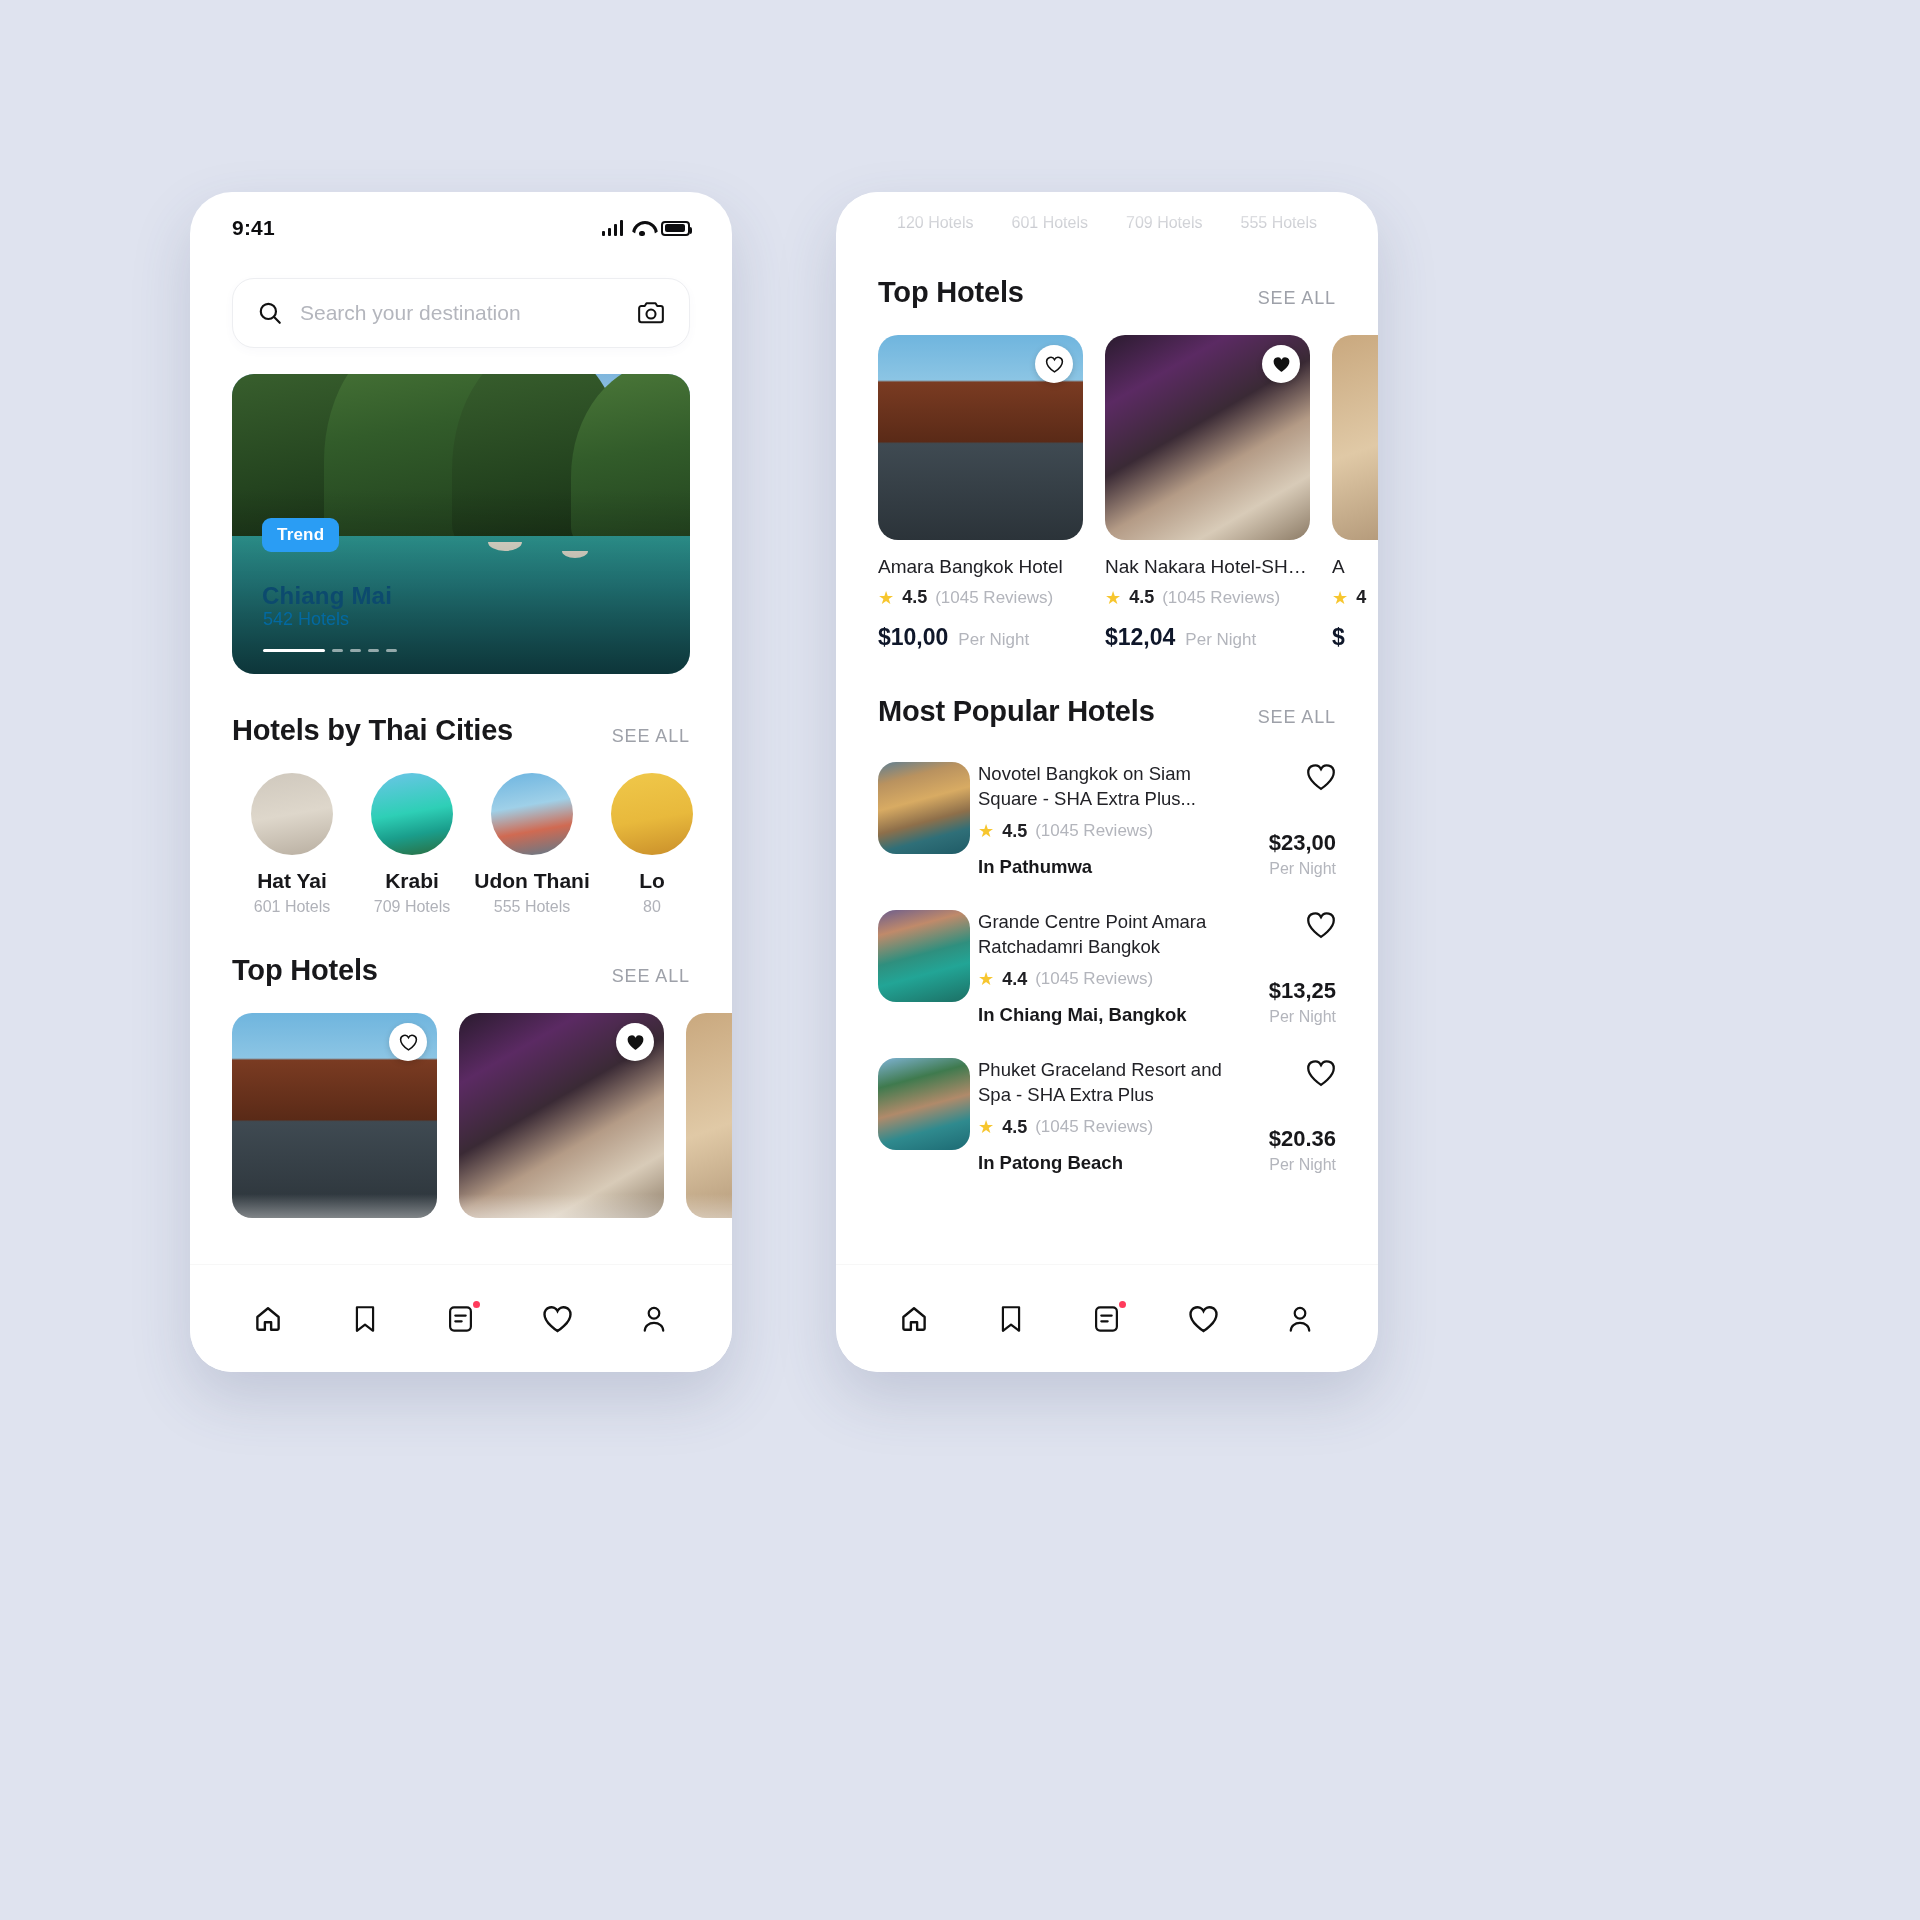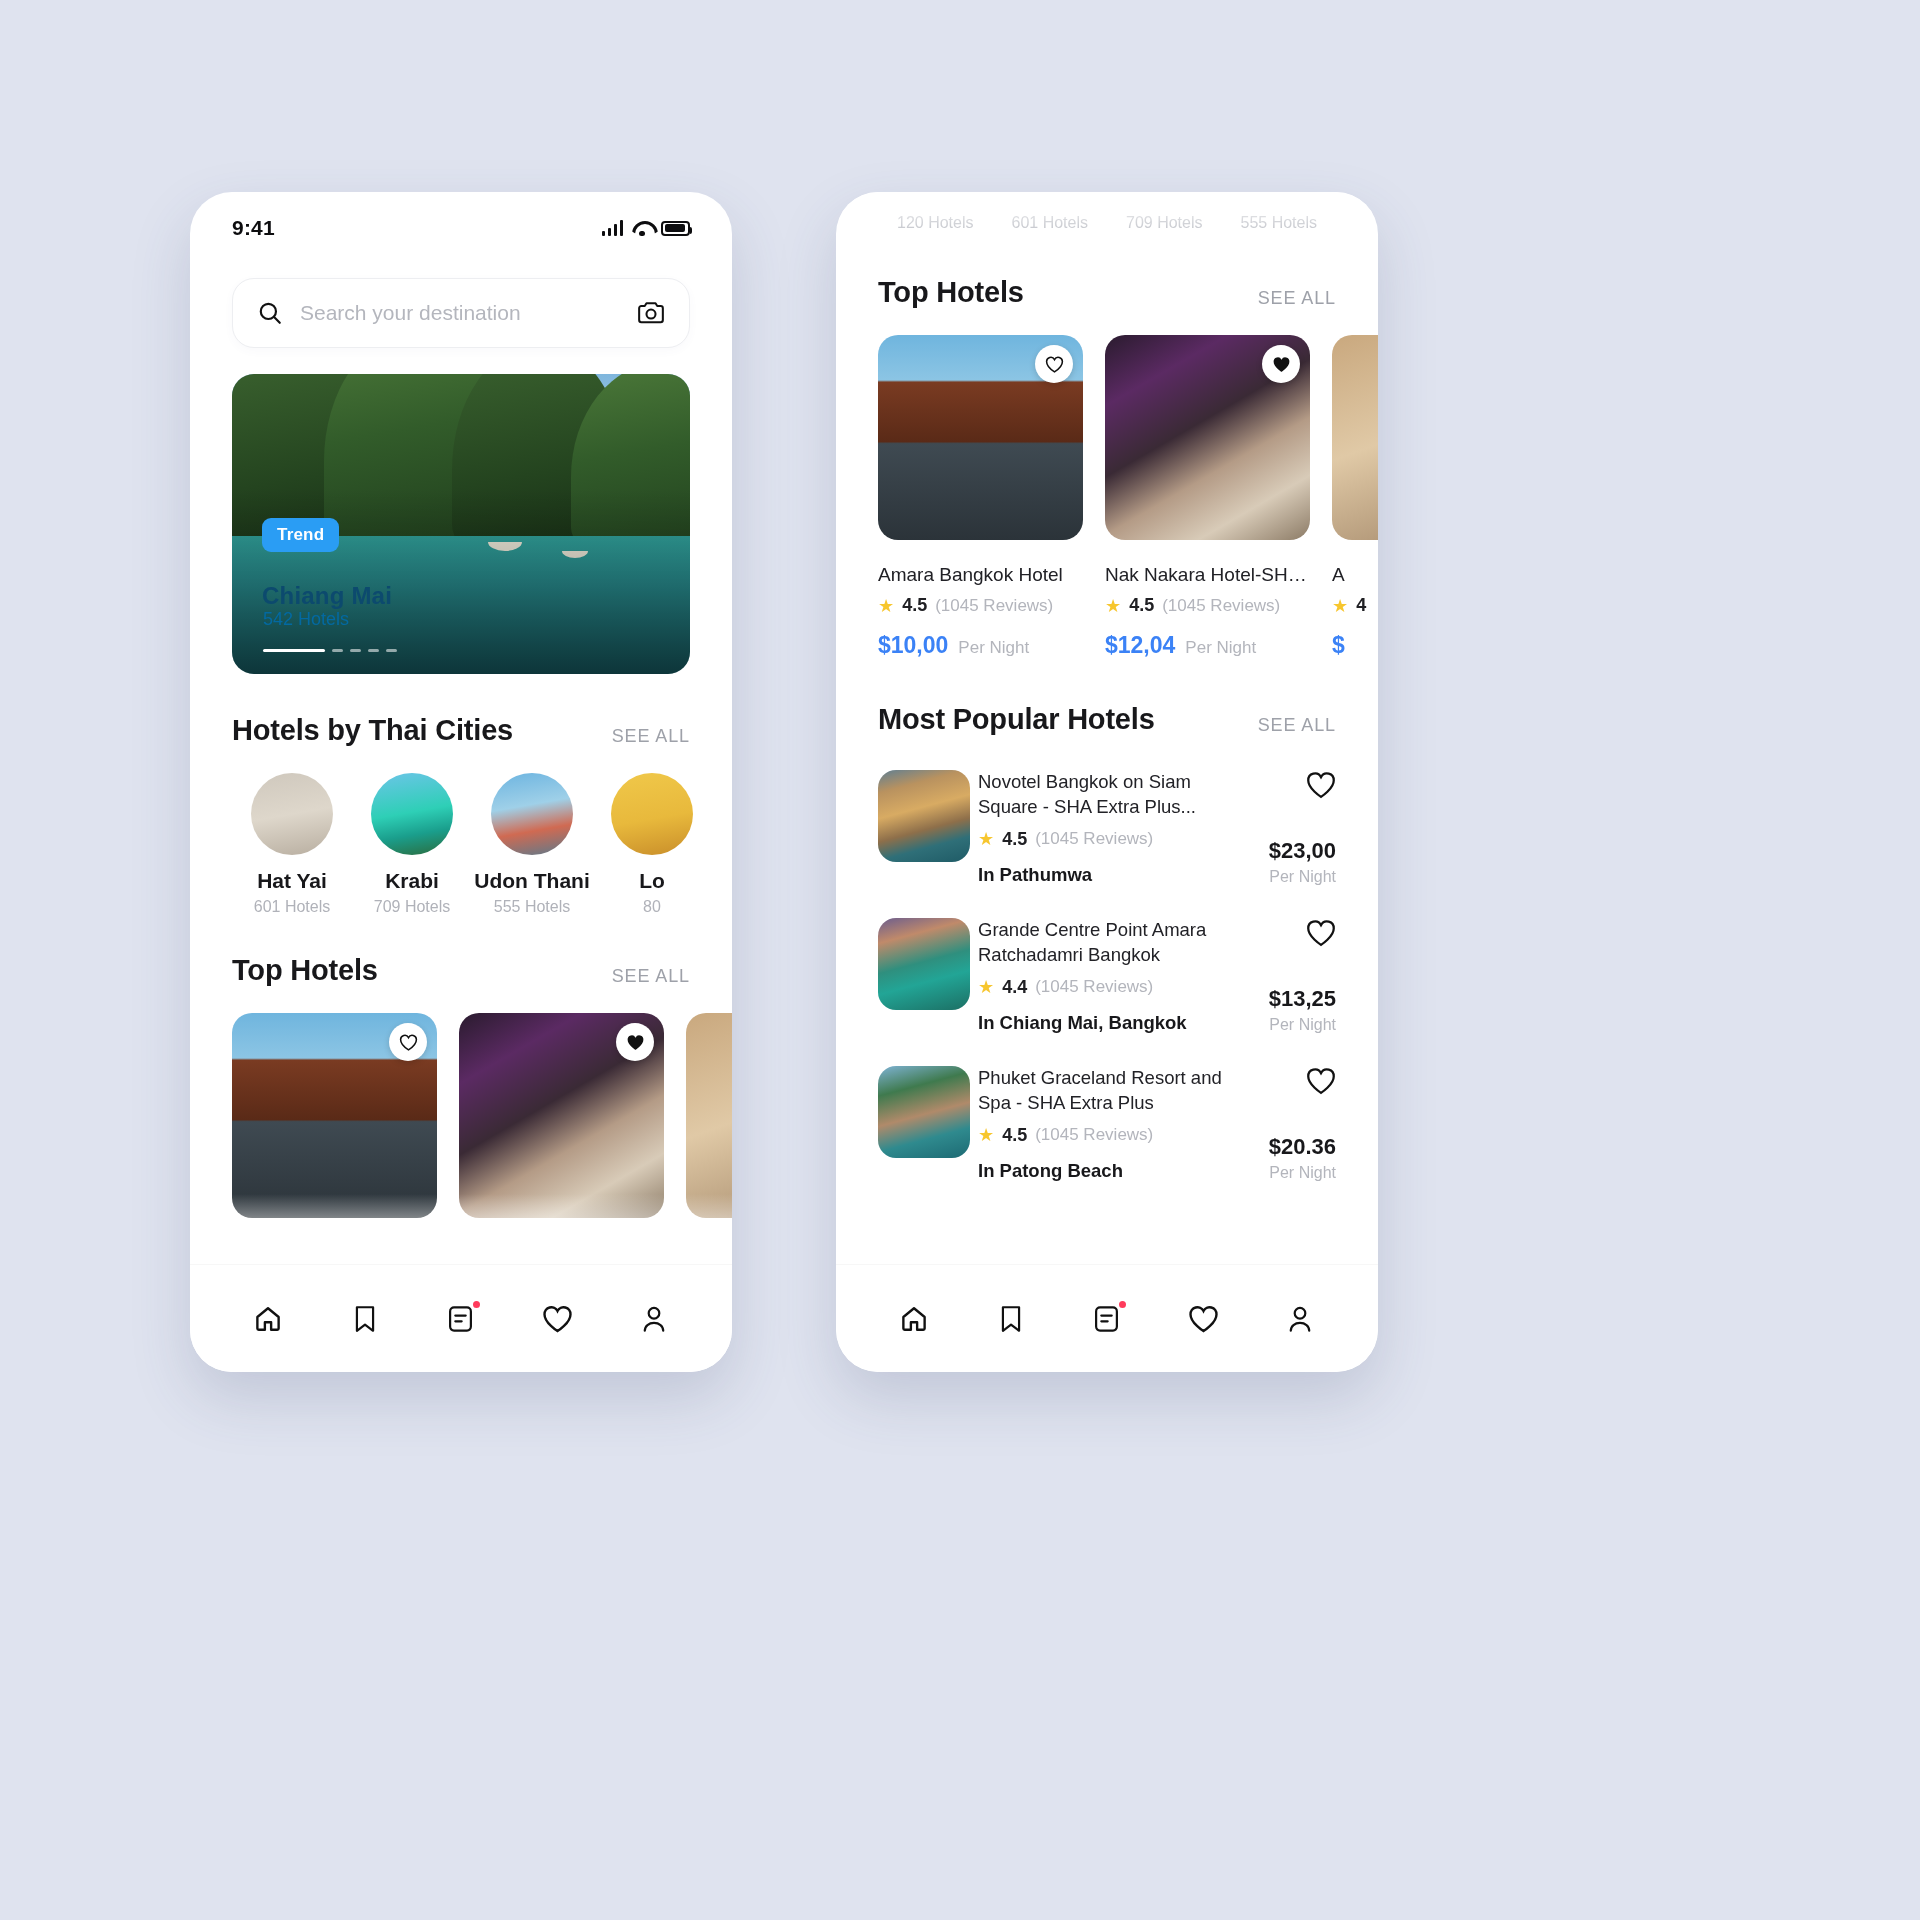--- a/index.html
+++ b/index.html
@@ -134,27 +134,27 @@
   .tcards { display:flex; gap: 22px; padding: 26px 42px 0; }
   .tcard { width: 205px; flex:none; }
   .tcard-img {
     width: 205px; height: 205px; border-radius: 20px; position: relative; overflow: hidden;
   }
   .heart-btn {
     position:absolute; right:10px; top:10px; width:38px; height:38px; border-radius:50%;
     background:#fff; display:flex; align-items:center; justify-content:center;
     box-shadow: 0 2px 6px rgba(0,0,0,.16);
   }
-  .tcard-name { font-size: 19px; color:#212126; margin-top: 24px; white-space:nowrap; overflow:hidden; text-overflow:ellipsis; }
+  .tcard-name { font-size: 19px; color:#212126; margin-top: 16px; white-space:nowrap; overflow:hidden; text-overflow:ellipsis; }
   .rate-row { display:flex; align-items:center; gap:8px; margin-top: 9px; }
   .star { color:#f7c62e; font-size: 18px; line-height:1; }
   .rate-val { font-size: 18px; font-weight: 700; color:#202024; }
   .rate-cnt { font-size: 17px; color:#b3b5bc; }
   .price-row { display:flex; align-items:baseline; gap:10px; margin-top: 16px; }
-  .price { font-size: 23px; font-weight: 700; color:#3b82f6; }
+  .price { font-size: 23px; font-weight: 700; color:#0f172a; }
   .pernight { font-size: 17px; color:#b3b5bc; }
 
   
   .ph-amara { background: linear-gradient(180deg,#6fb5de 0%,#8cc5e4 22%,#7a3b22 23%,#5a2a17 52%,#3f4a52 53%,#2b3339 100%); }
   .ph-nak   { background: linear-gradient(150deg,#2a1b2e 0%,#5b2a63 22%,#3a2a35 44%,#b49b86 62%,#d8cbb8 80%,#8c7b66 100%); }
   .ph-third { background: linear-gradient(160deg,#c9a87e 0%,#e0c9a6 45%,#9c8062 100%); }
   .ph-novotel { background: linear-gradient(165deg,#5f7f93 0%,#b9925f 20%,#d8ab63 42%,#8e6f4a 62%,#2f6f78 78%,#1f5b66 100%); }
   .ph-grande  { background: linear-gradient(165deg,#6b5d8e 0%,#c08a6a 22%,#2f8f7e 48%,#22a596 66%,#1c6f64 100%); }
   .ph-graceland { background: linear-gradient(165deg,#7fb3d5 0%,#3f7a4e 26%,#b08a6a 52%,#2f8a8e 74%,#1d6a73 100%); }
 

